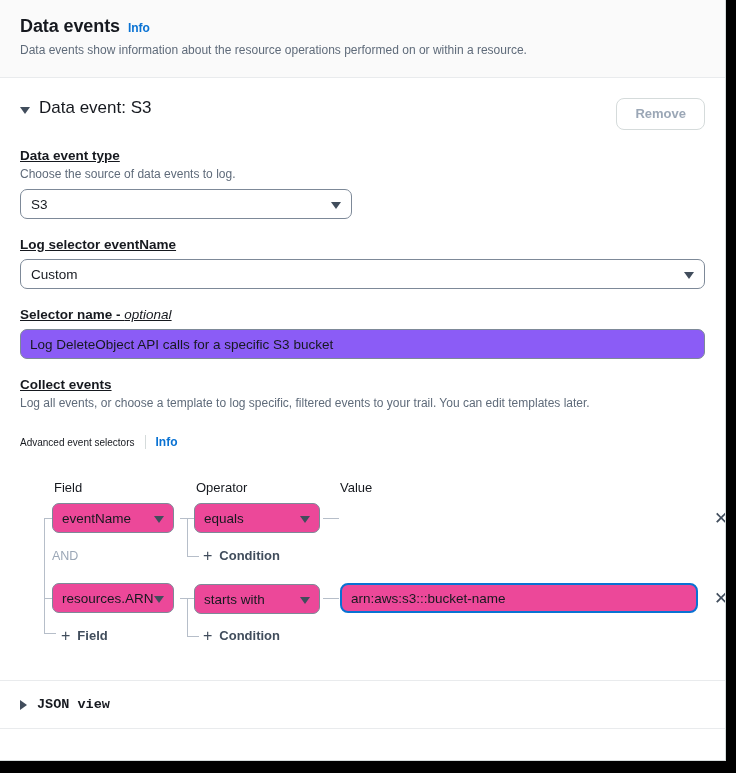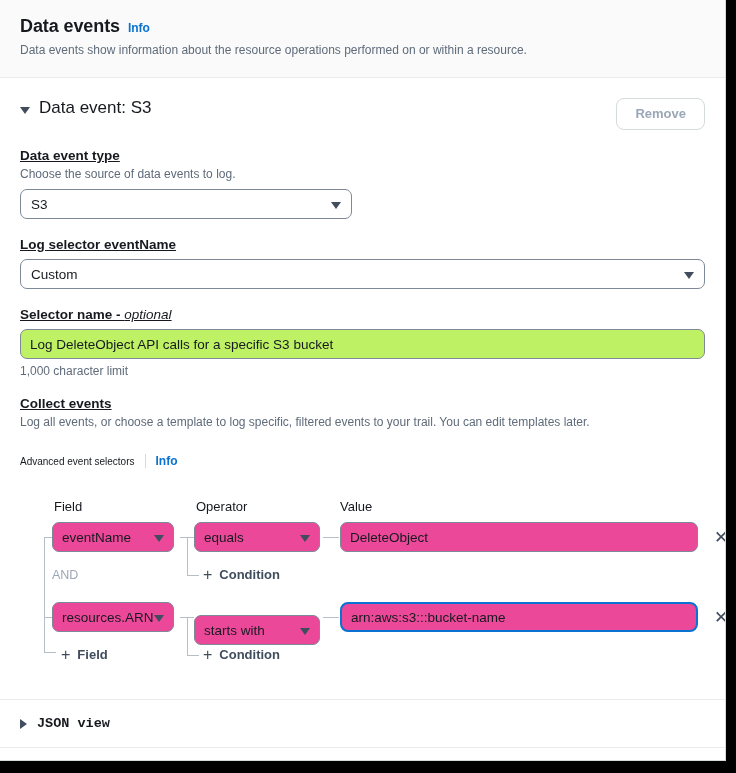--- a/index.html
+++ b/index.html
@@ -163,21 +163,21 @@
   }
   .select-datatype { width: 332px; }
   .select-template { width: 100%; }
 
   .text-input {
     margin-top: 7px;
     width: 100%;
     height: 30px;
     border: 1px solid #7d8998;
     border-radius: 7px;
-    background: #bef264;
+    background: #8b5cf6;
     display: flex;
     align-items: center;
     padding: 0 9px;
     box-sizing: border-box;
     font-size: 13.5px;
     color: #16191f;
   }
 
   .section-title {
     font-size: 10px;
@@ -342,21 +342,20 @@
     <div class="field-label">Log selector eventName</div>
     <div class="select select-template">
       <span>Custom</span>
       <span class="arrow"></span>
     </div>
 
     <div class="field-label"><span>Selector name - </span><span class="optional">optional</span></div>
     <div class="text-input">
       <span>Log DeleteObject API calls for a specific S3 bucket</span>
     </div>
-    <div class="field-hint">1,000 character limit</div>
 
     <div class="field-label">Collect events</div>
     <div class="field-desc">Log all events, or choose a template to log specific, filtered events to your trail. You can edit templates later.</div>
 
     <div class="section-title-row">
       <span class="section-title">Advanced event selectors</span>
       <span class="section-sep"></span>
       <span class="info-link">Info</span>
     </div>
 
@@ -383,36 +382,33 @@
       <div class="conn" style="left:303px; top:118px; width:16px; height:1px;"></div>
 
       <div class="sel-box sel-field" style="top:23px;">
         <span>eventName</span>
         <span class="arrow"></span>
       </div>
       <div class="sel-box sel-operator" style="top:23px;">
         <span>equals</span>
         <span class="arrow"></span>
       </div>
-      <div class="sel-box sel-value" style="top:23px;">
-        <span>DeleteObject</span>
-      </div>
       <div class="remove-x" style="top:23px;">✕</div>
 
       <div class="and-label" style="top:69px;">AND</div>
       <div class="link-btn" style="left:183px; top:68px;">
         <span class="plus">+</span>
         <span>Condition</span>
       </div>
 
       <div class="sel-box sel-field" style="top:103px;">
         <span>resources.ARN</span>
         <span class="arrow"></span>
       </div>
-      <div class="sel-box sel-operator" style="top:116px;">
+      <div class="sel-box sel-operator" style="top:104px;">
         <span>starts with</span>
         <span class="arrow"></span>
       </div>
       <div class="sel-box sel-value focused" style="top:103px;">
         <span>arn:aws:s3:::bucket-name</span>
       </div>
       <div class="remove-x" style="top:103px;">✕</div>
 
       <div class="link-btn" style="left:41px; top:148px;">
         <span class="plus">+</span>

